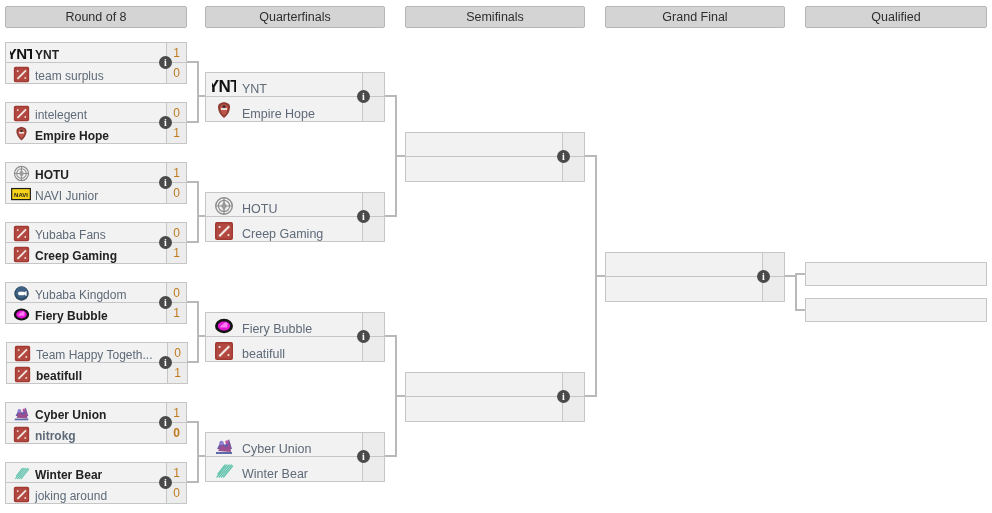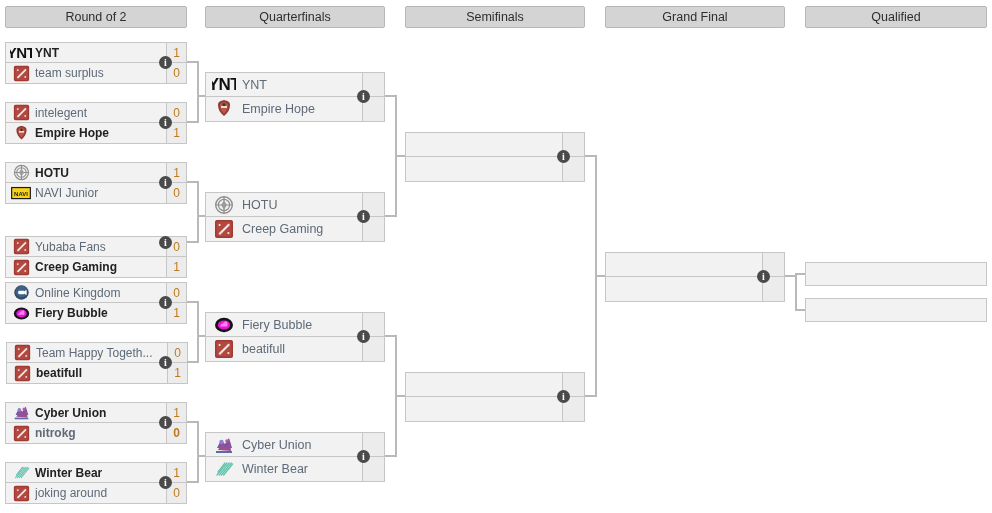--- a/index.html
+++ b/index.html
@@ -29,21 +29,21 @@
   
   .match{
     position:absolute;
     box-sizing:border-box;
     border:1px solid #c6c6c6;
     background:#f2f2f2;
   }
   .row{
     position:relative;
     display:flex;
-    align-items:center;
+    align-items:flex-end;
     height:20px;
     box-sizing:border-box;
     background:#f2f2f2;
   }
   .row.top{border-bottom:1px solid #c6c6c6;}
   .logo{
     width:22px;height:18px;
     margin-left:4px;margin-right:3px;
     flex:0 0 22px;
     display:flex;align-items:center;justify-content:center;
@@ -115,21 +115,21 @@
     color:#111;
     letter-spacing:-0.5px;
     line-height:1;
   }
   .ynt-wide{font-size:17px;}
 </style>
 </head>
 <body>
 
 <div id="bracket">
-    <div class="round-header" style="left: 5px; top: 6px; width: 182px;">Round of 2</div>
+    <div class="round-header" style="left: 5px; top: 6px; width: 182px;">Round of 8</div>
     <div class="round-header" style="left: 205px; top: 6px; width: 180px;">Quarterfinals</div>
     <div class="round-header" style="left: 405px; top: 6px; width: 180px; text-align: center;">Semifinals</div>
     <div class="round-header" style="left: 805px; top: 6px; width: 182px;">Qualified</div>
     <div class="round-header" style="left: 605px; top: 6px; width: 180px;">Grand Final</div>
     <div class="match" style="left: 5px; top: 42px; width: 182px;">
       <div class="row top" style="height: 20px;">
         <span class="logo">
           <span class="ynt">YNT</span>
         </span>
         <span class="tname win">YNT</span>
@@ -196,21 +196,21 @@
           <svg width="20" height="17" viewBox="0 0 23 20">
             <rect x="0.5" y="3" width="22" height="13" fill="#f6d21a" stroke="#1d1d1b" stroke-width="1.4"></rect>
             <text x="11.5" y="12.5" font-family="Liberation Sans, sans-serif" font-size="7" font-weight="bold" fill="#1d1d1b" text-anchor="middle">NAVI</text>
           </svg>
         </span>
         <span class="tname">NAVI Junior</span>
         <span class="score">0</span>
       </div>
     </div>
     <div class="info" style="left: 159px; top: 176px;">i</div>
-    <div class="match" style="left: 5px; top: 236px; width: 182px;">
+    <div class="match" style="left: 5px; top: 222px; width: 182px;">
       <div class="row top" style="height: 20px;">
         <span class="logo">
           <svg width="17" height="17" viewBox="0 0 20 20">
             <rect x="1" y="1" width="18" height="18" rx="2" fill="#a03a32"></rect>
             <rect x="2.5" y="2.5" width="15" height="15" rx="1.5" fill="#b2483f"></rect>
             <path d="M4.5 14.5 L14.5 4.5 L16 6 L6 16 Z" fill="#f0e6e2"></path>
             <circle cx="5.6" cy="6" r="1.1" fill="#f0e6e2"></circle>
             <circle cx="14.4" cy="14" r="1.1" fill="#f0e6e2"></circle>
           </svg>
         </span>
@@ -235,21 +235,21 @@
     <div class="match" style="left: 5px; top: 282px; width: 182px;">
       <div class="row top" style="height: 20px;">
         <span class="logo">
           <svg width="17" height="17" viewBox="0 0 20 20">
             <circle cx="10" cy="10" r="8.5" fill="#2f4a63"></circle>
             <circle cx="10" cy="9" r="7" fill="#3f6184"></circle>
             <rect x="6" y="8" width="8" height="4" rx="1.6" fill="#ffffff"></rect>
             <path d="M13.6 8.2 L16 7 v6 l-2.4-1.2z" fill="#ffffff"></path>
           </svg>
         </span>
-        <span class="tname">Online Kingdom</span>
+        <span class="tname">Yubaba Kingdom</span>
         <span class="score">0</span>
       </div>
       <div class="row" style="height: 20px;">
         <span class="logo">
           <svg width="17" height="17" viewBox="0 0 20 20">
             <ellipse cx="10" cy="10" rx="9" ry="7.2" fill="#141414"></ellipse>
             <ellipse cx="10" cy="10" rx="6.2" ry="4.6" fill="#e516d8"></ellipse>
             <path d="M6.4 11.5 c0.4-2.6 1.2-3.6 1.7-1.6 0.4-2.4 1.3-3.4 1.8-1.5 0.5-2.2 1.4-2.9 1.9-1.1 0.4-1.6 1.2-1.6 1.6 0.4 0.3 2 0 3.6-0.6 3.8z" fill="#ff7ff2"></path>
           </svg>
         </span>

